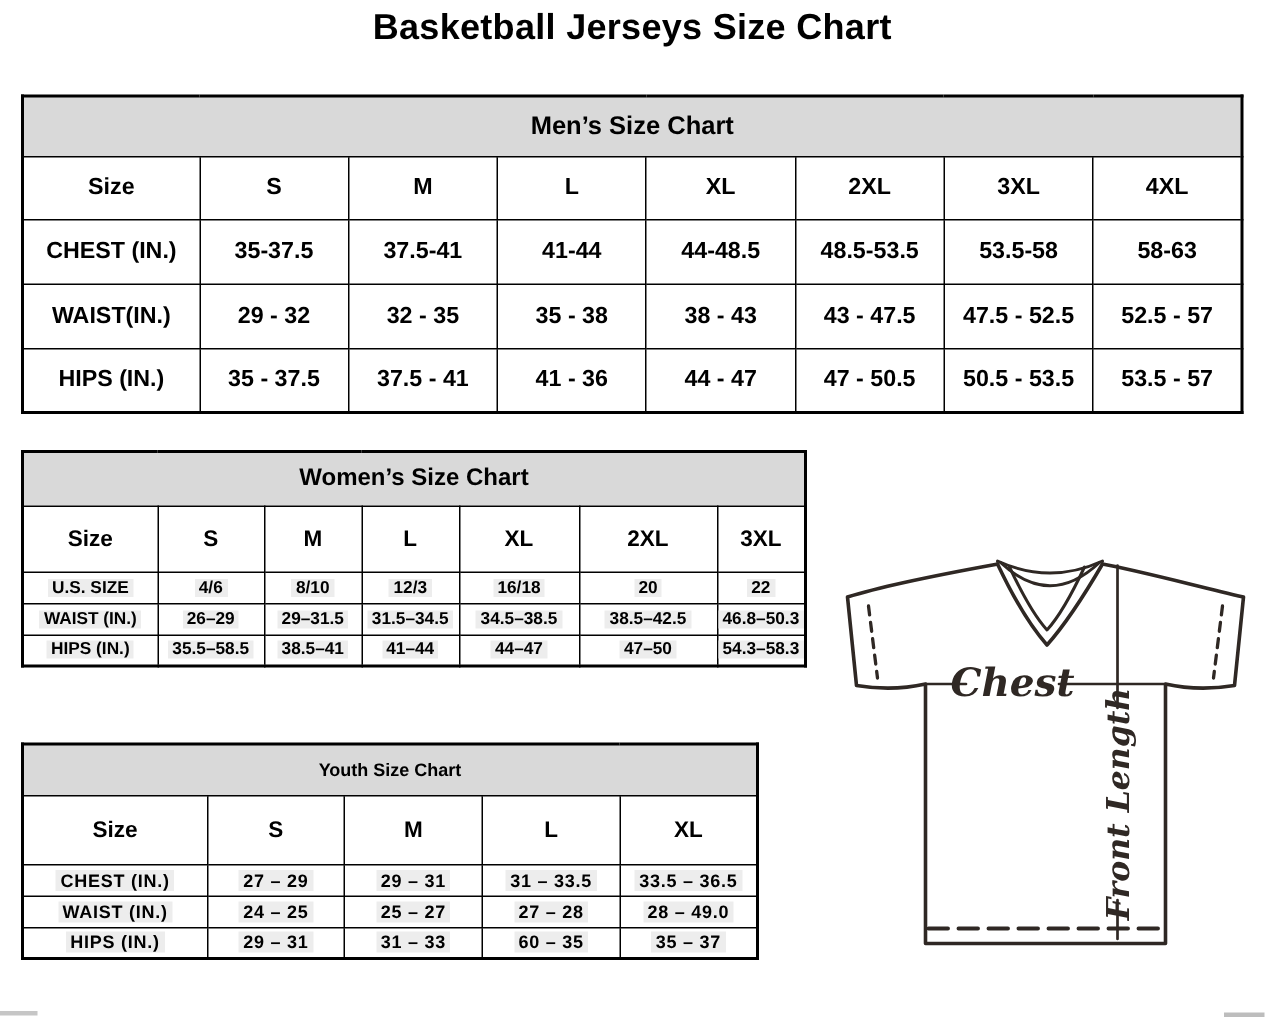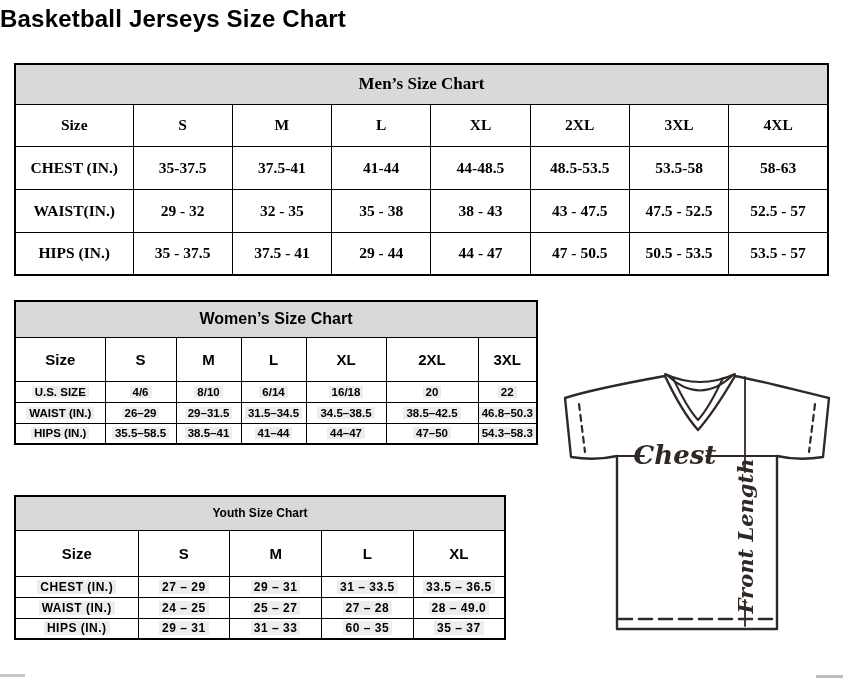--- a/index.html
+++ b/index.html
@@ -1,25 +1,25 @@
 <!DOCTYPE html>
 <html><head>
 <meta charset="utf-8">
 <style>
   html,body{margin:0;padding:0;}
   body{
     width:843px;height:679px;position:relative;background:#ffffff;
     font-family:"Liberation Sans",sans-serif;color:#000;overflow:hidden;
   }
   .page-title{
-    position:absolute;top:5px;left:0;width:843px;
+    position:absolute;top:5px;left:0;width:843px;text-align:center;
     font-size:24px;font-weight:700;letter-spacing:0.2px;
   }
   .tbl{position:absolute;}
-  #tbl-men{left:14px;top:63px;width:815px;font-family:Liberation Serif, serif;}
+  #tbl-men{left:14px;top:63px;width:815px;}
   #tbl-women{left:14px;top:300px;width:524px;}
   #tbl-youth{left:14px;top:495px;width:492px;}
   table{
     border-collapse:collapse;width:100%;table-layout:fixed;
     border:2.5px solid #000;
   }
   th,td{
     border:1.5px solid #000;text-align:center;vertical-align:middle;
     padding:0;font-weight:700;color:#000;
   }
@@ -110,21 +110,21 @@
           <td><span class="hl">35 - 38</span></td>
           <td><span class="hl">38 - 43</span></td>
           <td><span class="hl">43 - 47.5</span></td>
           <td><span class="hl">47.5 - 52.5</span></td>
           <td><span class="hl">52.5 - 57</span></td>
         </tr>
         <tr>
           <td><span class="hl">HIPS (IN.)</span></td>
           <td><span class="hl">35 - 37.5</span></td>
           <td><span class="hl">37.5 - 41</span></td>
-          <td><span class="hl">29 - 44</span></td>
+          <td><span class="hl">41 - 36</span></td>
           <td><span class="hl">44 - 47</span></td>
           <td><span class="hl">47 - 50.5</span></td>
           <td><span class="hl">50.5 - 53.5</span></td>
           <td><span class="hl">53.5 - 57</span></td>
         </tr>
       </tbody>
   </table>
 </div>
 
 <div class="tbl compact" id="tbl-women">
@@ -150,21 +150,21 @@
           <th>XL</th>
           <th>2XL</th>
           <th>3XL</th>
         </tr>
       </thead>
     <tbody>
         <tr>
           <td><span class="hl">U.S. SIZE</span></td>
           <td><span class="hl">4/6</span></td>
           <td><span class="hl">8/10</span></td>
-          <td><span class="hl">6/14</span></td>
+          <td><span class="hl">12/3</span></td>
           <td><span class="hl">16/18</span></td>
           <td><span class="hl">20</span></td>
           <td><span class="hl">22</span></td>
         </tr>
         <tr>
           <td><span class="hl">WAIST (IN.)</span></td>
           <td><span class="hl">26–29</span></td>
           <td><span class="hl">29–31.5</span></td>
           <td><span class="hl">31.5–34.5</span></td>
           <td><span class="hl">34.5–38.5</span></td>

